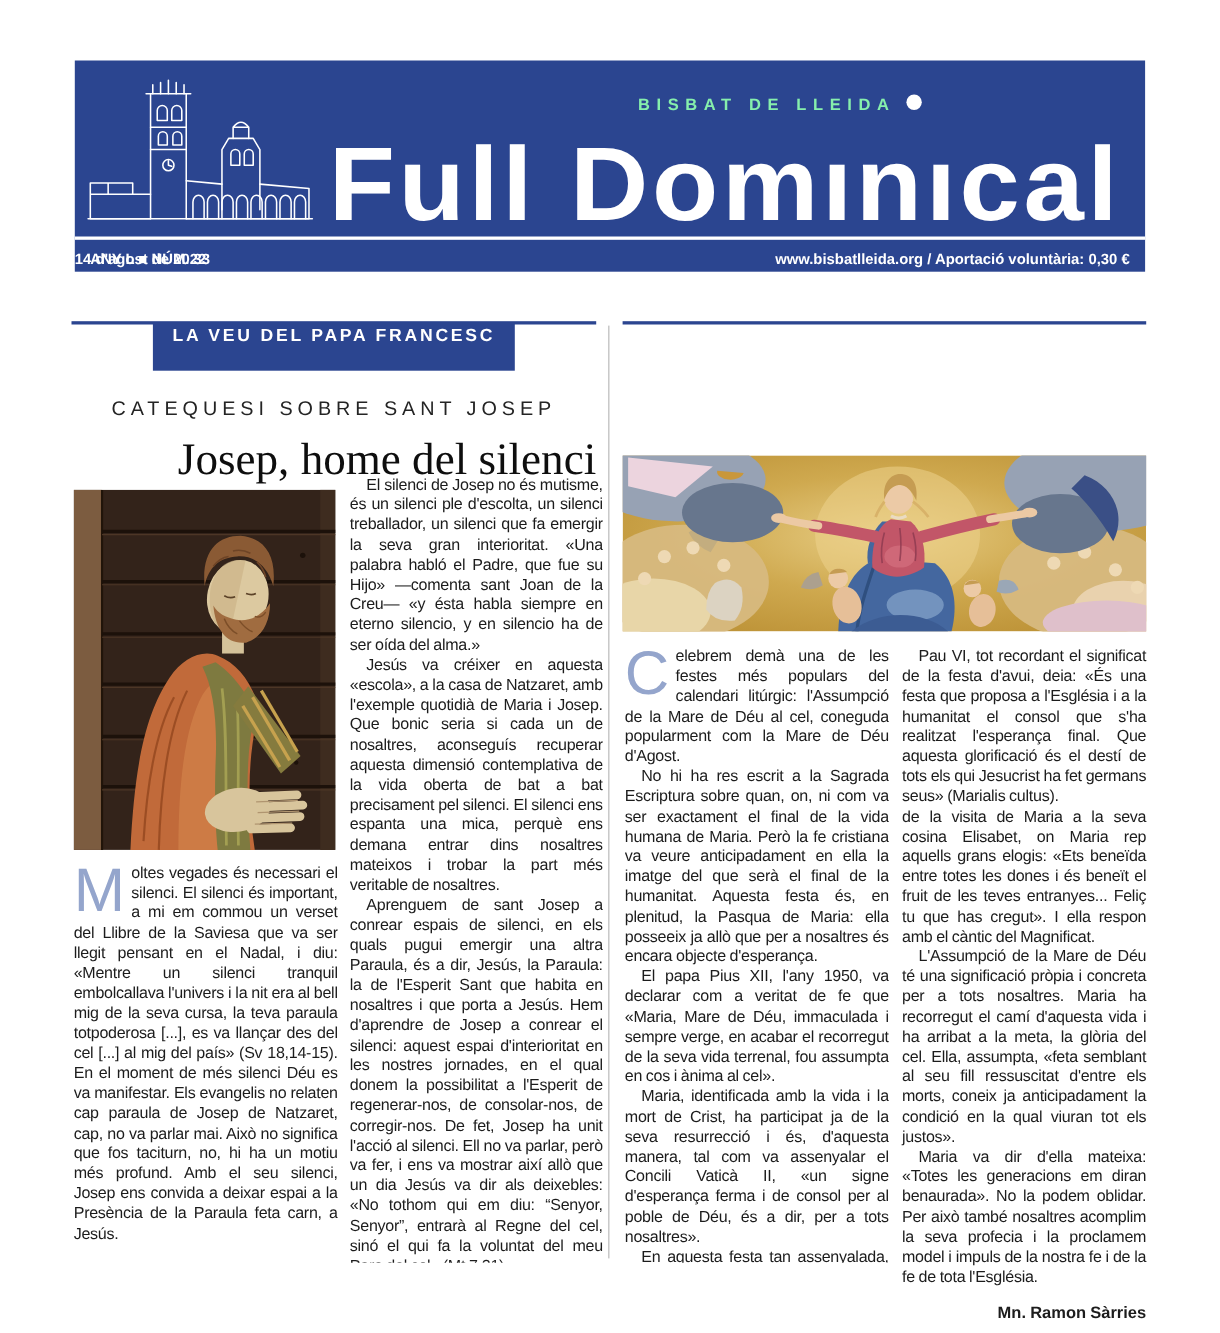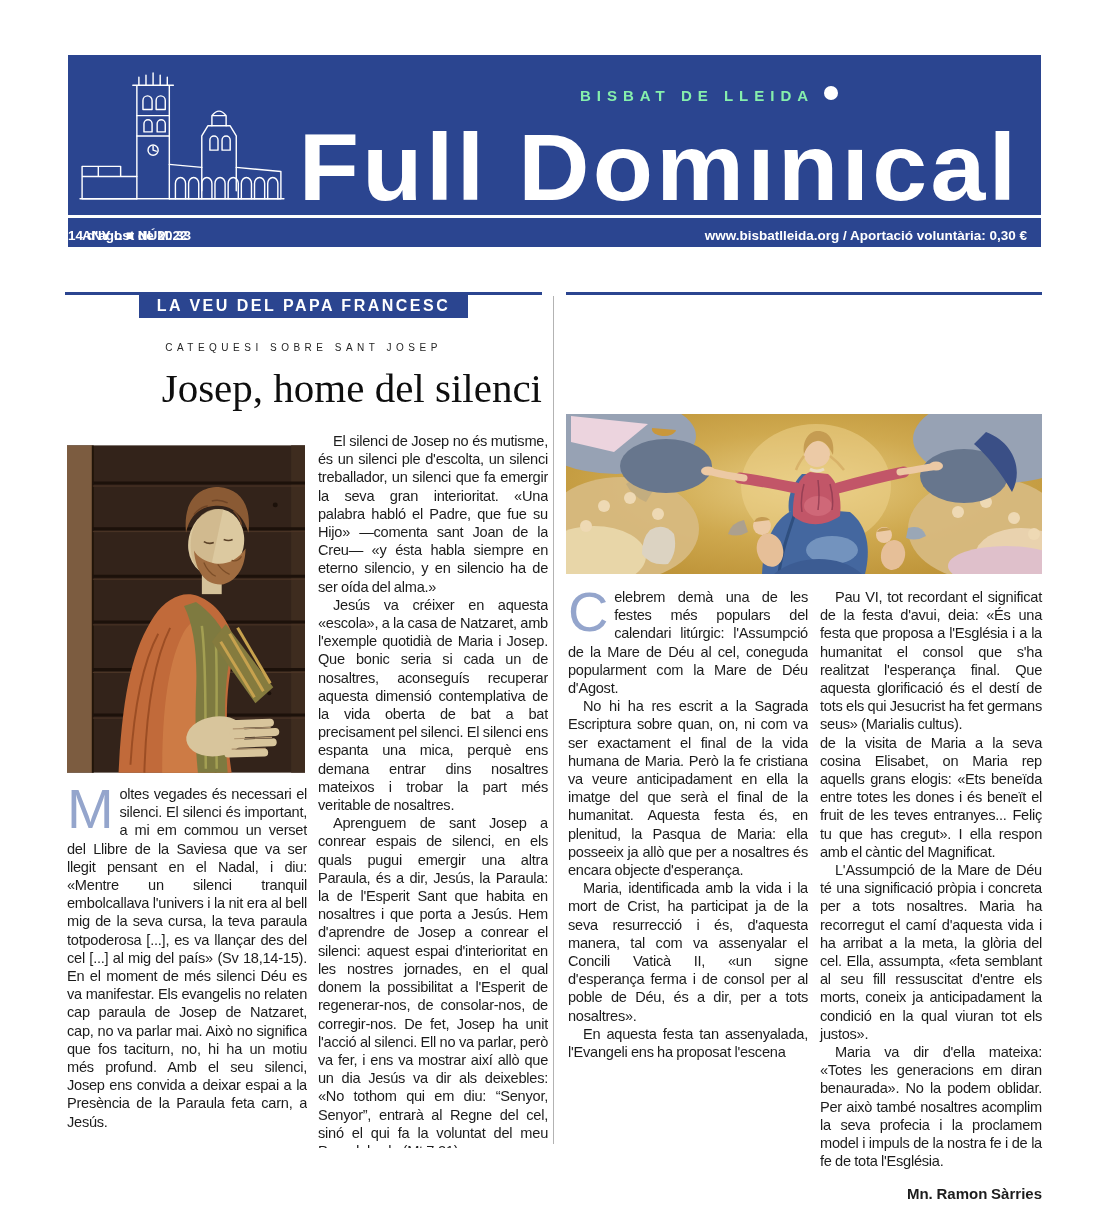--- a/index.html
+++ b/index.html
@@ -22,23 +22,23 @@
               white-space:nowrap;}
 
   
   .half{position:absolute;top:292px;}
   .half-left{left:65px;width:477px;}
   .half-right{left:566px;width:476px;}
   .vdivider{position:absolute;left:553px;top:296px;width:1px;height:848px;background:#b3b3b3;}
   .rule{height:3px;background:#2b4590;}
   .label-wrap{text-align:center;margin-top:-2px;}
   .section-label{display:inline-block;background:#2b4590;color:#fff;font-weight:700;font-size:16px;
-                 letter-spacing:2.5px;padding:4px 18px 3px;}
-
-  .kicker{margin-top:24px;text-align:center;font-size:10px;letter-spacing:4.5px;color:#242424;}
+                 letter-spacing:2.5px;padding:4px 18px 22px;}
+
+  .kicker{margin-top:24px;text-align:center;font-size:18px;letter-spacing:4.5px;color:#242424;}
   .headline{font-family:"Liberation Serif",serif;font-weight:400;text-align:center;color:#0e0e0e;}
   .headline-left{font-size:41px;margin-top:14px;line-height:1.05;text-align:right;}
   .headline-right{font-size:47px;margin-top:12px;line-height:1.05;}
 
   
   .col{position:absolute;text-align:justify;font-size:14.6px;line-height:18.2px;
        letter-spacing:-0.25px;word-spacing:-0.4px;color:#1c1c1c;}
   .para{margin:0;text-indent:15px;}
   .para.flush{text-indent:0;}
   .intro{margin:0;text-indent:0;}
@@ -271,20 +271,21 @@
       <path d="M311,118 a8,6 0 0 1 14,-2 Z" fill="#c59c52"></path>
       <ellipse cx="327" cy="141" rx="12" ry="15" fill="#e6bf98" transform="rotate(12 327 141)"></ellipse>
     </svg>
 
     <div class="col r-col1">
       <p class="intro">
         <span class="dropcap">C</span><span>elebrem demà una de les festes més populars del calendari litúrgic: l'Assumpció de la Mare de Déu al cel, coneguda popularment com la Mare de Déu d'Agost.</span>
       </p>
       <div>
           <p class="para">No hi ha res escrit a la Sagrada Escriptura sobre quan, on, ni com va ser exactament el final de la vida humana de Maria. Però la fe cristiana va veure anticipadament en ella la imatge del que serà el final de la humanitat. Aquesta festa és, en plenitud, la Pasqua de Maria: ella posseeix ja allò que per a nosaltres és encara objecte d'esperança.</p>
+          <p class="para">El papa Pius XII, l'any 1950, va declarar com a veritat de fe que «Maria, Mare de Déu, immaculada i sempre verge, en acabar el recorregut de la seva vida terrenal, fou assumpta en cos i ànima al cel».</p>
           <p class="para">Maria, identificada amb la vida i la mort de Crist, ha participat ja de la seva resurrecció i és, d'aquesta manera, tal com va assenyalar el Concili Vaticà II, «un signe d'esperança ferma i de consol per al poble de Déu, és a dir, per a tots nosaltres».</p>
           <p class="para">En aquesta festa tan assenyalada, l'Evangeli ens ha proposat l'escena</p>
         </div>
     </div>
 
     <div class="col r-col2">
       <div>
           <p class="para">Pau VI, tot recordant el significat de la festa d'avui, deia: «És una festa que proposa a l'Església i a la humanitat el consol que s'ha realitzat l'esperança final. Que aquesta glorificació és el destí de tots els qui Jesucrist ha fet germans seus» (Marialis cultus).</p>
           <p class="para flush">de la visita de Maria a la seva cosina Elisabet, on Maria rep aquells grans elogis: «Ets beneïda entre totes les dones i és beneït el fruit de les teves entranyes... Feliç tu que has cregut». I ella respon amb el càntic del Magnificat.</p>
           <p class="para">L'Assumpció de la Mare de Déu té una significació pròpia i concreta per a tots nosaltres. Maria ha recorregut el camí d'aquesta vida i ha arribat a la meta, la glòria del cel. Ella, assumpta, «feta semblant al seu fill ressuscitat d'entre els morts, coneix ja anticipadament la condició en la qual viuran tot els justos».</p>

